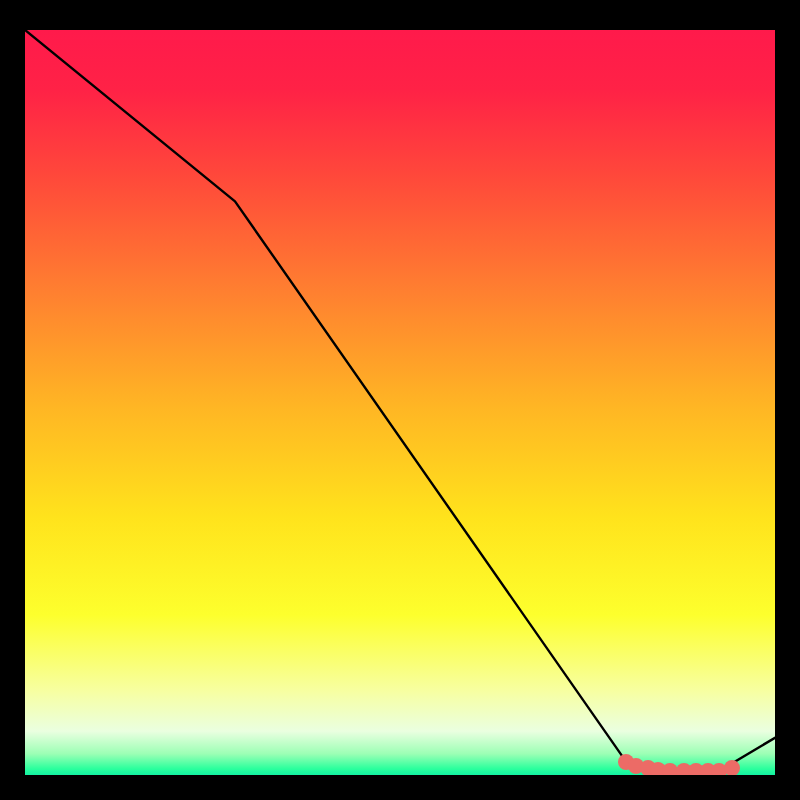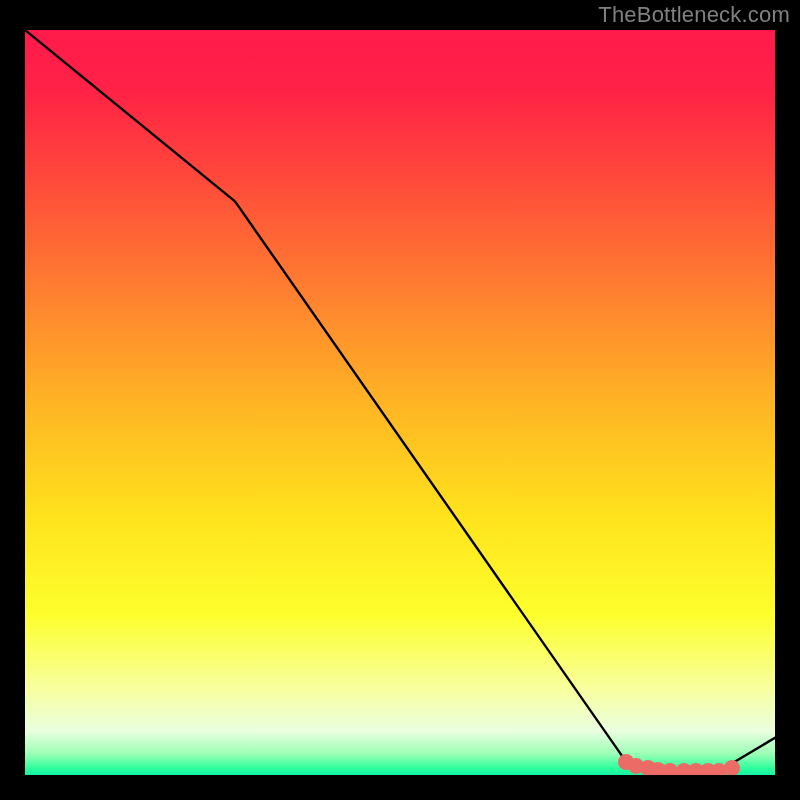--- a/index.html
+++ b/index.html
@@ -58,21 +58,20 @@
     margin-left: -8px;
     margin-top: -8px;
     border-radius: 50%;
     background: #ec6b66;
   }
 </style>
 </head>
 <body>
 
 <div class="stage">
-  <div class="attribution">TheBottleneck.com</div>
 
   <div class="plot-frame">
     <svg class="gradient" viewBox="0 0 100 100" preserveAspectRatio="none">
       <defs>
         <linearGradient id="bg-grad" x1="0" y1="0" x2="0" y2="1">
             <stop offset="0%" stop-color="#ff1a4b"></stop>
             <stop offset="8%" stop-color="#ff2246"></stop>
             <stop offset="20%" stop-color="#ff4a3a"></stop>
             <stop offset="35%" stop-color="#ff8030"></stop>
             <stop offset="50%" stop-color="#ffb524"></stop>

